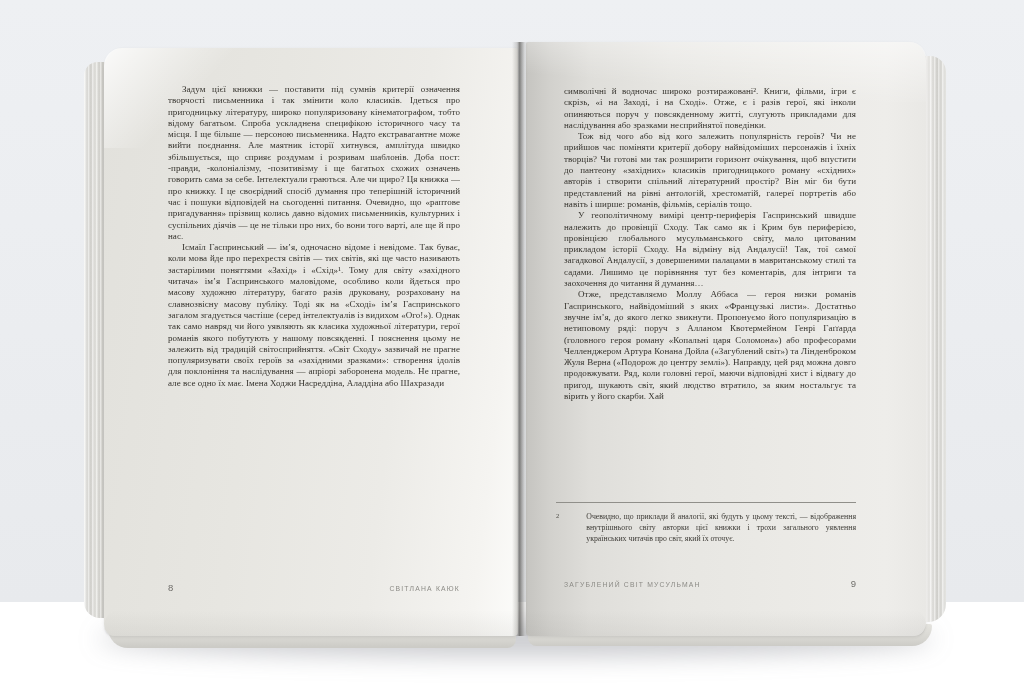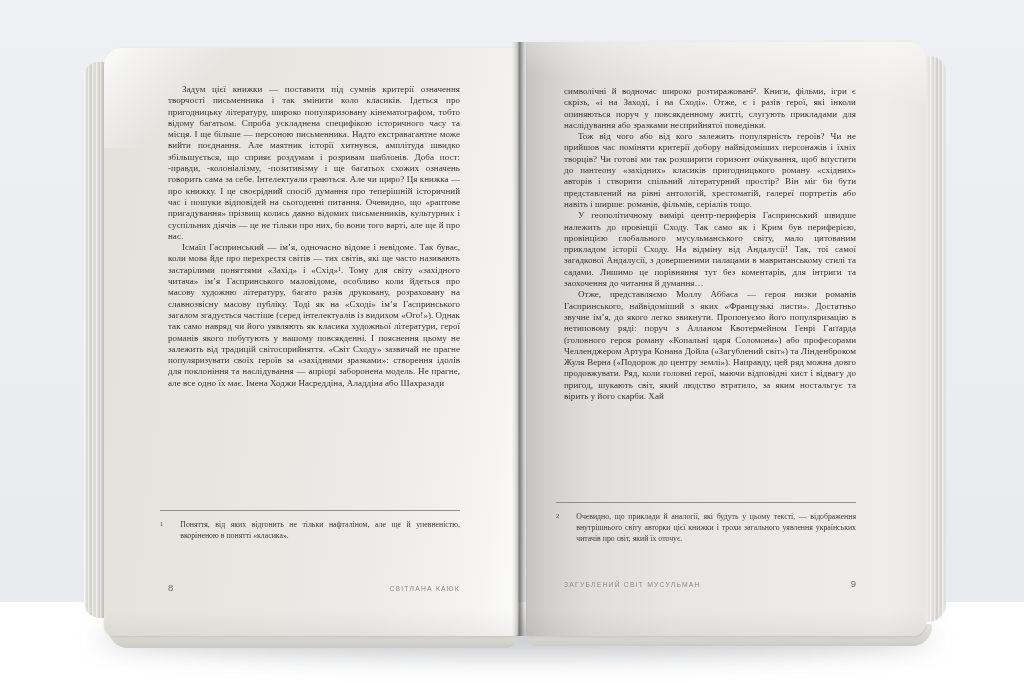--- a/index.html
+++ b/index.html
@@ -99,21 +99,21 @@
     text-align:justify;
     color:#34322c;
     letter-spacing:0.05px;
   }
   .para.indent{text-indent:14px;}
 
   .footnote-block{position:absolute;}
   .page-left .footnote-block{left:56px;top:462px;width:300px;}
   .page-right .footnote-block{left:30px;top:460px;width:300px;}
   .fn-rule{border-top:1px solid #908f8a;height:0;margin-bottom:9px;}
-  .fn-row{display:flex;gap:17px;}
+  .fn-row{display:flex;gap:27px;}
   .fn-marker{
     font-size:6.5px;line-height:10.5px;color:#4a4843;
     transform:translateY(-1px);flex:0 0 auto;
   }
   .fn-text{
     font-size:7.8px;line-height:10.8px;color:#3c3a35;
     text-align:justify;flex:1 1 auto;
   }
 
   .footer{
@@ -144,27 +144,20 @@
     <div class="edge-right"></div>
 
     <div class="page page-left">
       <div class="corner-sheen-left"></div>
 
       <div class="content">
         <p class="para indent">Задум цієї книжки — поставити під сумнів критерії означення творчості письменника і так змінити коло класиків. Ідеться про пригодницьку літературу, широко популяризовану кінематографом, тобто відому багатьом. Спроба ускладнена специфікою історичного часу та місця. І ще більше — персоною письменника. Надто екстравагантне може вийти поєднання. Але маятник історії хитнувся, амплітуда швидко збільшується, що сприяє роздумам і розривам шаблонів. Доба пост: -правди, -колоніалізму, -позитивізму і ще багатьох схожих означень говорить сама за себе. Інтелектуали граються. Але чи щиро? Ця книжка — про книжку. І це своєрідний спосіб думання про теперішній історичний час і пошуки відповідей на сьогоденні питання. Очевидно, що «раптове пригадування» прізвищ колись давно відомих письменників, культурних і суспільних діячів — це не тільки про них, бо вони того варті, але ще й про нас.</p>
         <p class="para indent">Ісмаїл Гаспринський — ім’я, одночасно відоме і невідоме. Так буває, коли мова йде про перехрестя світів — тих світів, які ще часто називають застарілими поняттями «Захід» і «Схід»¹. Тому для світу «західного читача» ім’я Гаспринського маловідоме, особливо коли йдеться про масову художню літературу, багато разів друковану, розраховану на славнозвісну масову публіку. Тоді як на «Сході» ім’я Гаспринського загалом згадується частіше (серед інтелектуалів із видихом «Ого!»). Однак так само навряд чи його уявляють як класика художньої літератури, герої романів якого побутують у нашому повсякденні. І пояснення цьому не залежить від традицій світосприйняття. «Світ Сходу» зазвичай не прагне популяризувати своїх героїв за «західними зразками»: створення ідолів для поклоніння та наслідування — апріорі заборонена модель. Не прагне, але все одно їх має. Імена Ходжи Насреддіна, Аладдіна або Шахразади</p>
       </div>
 
-      <div class="footnote-block">
-        <div class="fn-rule"></div>
-        <div class="fn-row">
-          <span class="fn-marker">1</span>
-          <span class="fn-text">Поняття, від яких відгонить не тільки нафталіном, але ще й упевненістю, вкоріненою в понятті «класика».</span>
-        </div>
-      </div>
 
       <div class="footer">
         <span class="page-num">8</span>
         <span class="running">СВІТЛАНА КАЮК</span>
       </div>
     </div>
 
     <div class="gutter"></div>
 
     <div class="page page-right">

